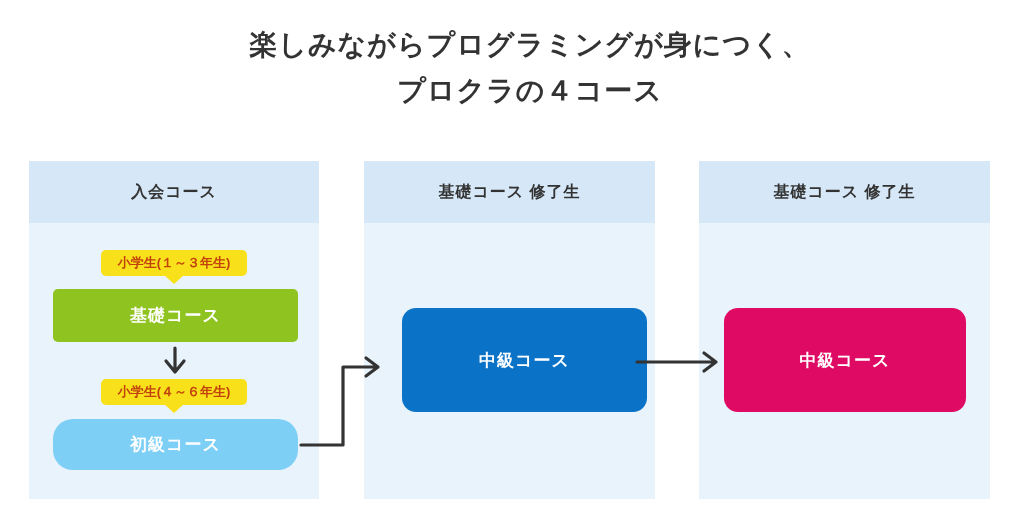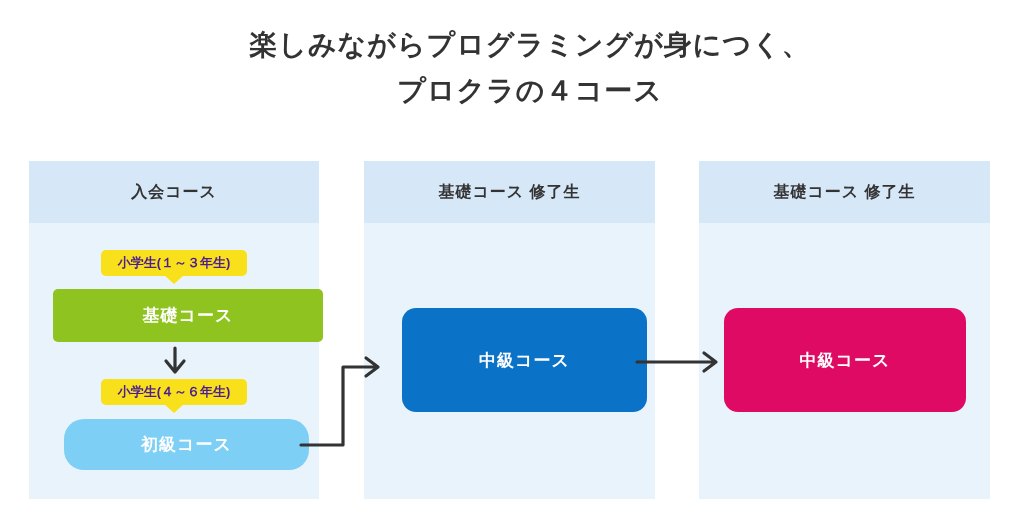--- a/index.html
+++ b/index.html
@@ -16,32 +16,32 @@
   .panel-2{left:364px;width:291px;}
   .panel-3{left:699px;width:291px;}
   .panel-header{
     position:absolute;top:0;left:0;right:0;height:62px;background:#d6e8f7;
     display:flex;align-items:center;justify-content:center;
     font-size:16px;letter-spacing:1px;color:#333333;
   }
   .badge{
     position:absolute;width:146px;height:26px;background:#f8e11a;border-radius:5px;
     display:flex;align-items:center;justify-content:center;
-    font-size:13px;color:#4c1d95;white-space:nowrap;
+    font-size:13px;color:#c2410c;white-space:nowrap;
   }
   .badge-tail{
     position:absolute;width:20px;height:9px;background:#f8e11a;
     clip-path:polygon(0 0,100% 0,50% 100%);
   }
   .course-box{
     position:absolute;display:flex;align-items:center;justify-content:center;
     color:#ffffff;font-size:17px;letter-spacing:1px;white-space:nowrap;
   }
-  .box-basic{left:53px;top:289px;width:270px;height:53px;border-radius:5px;background:#8fc31f;}
-  .box-beginner{left:64px;top:419px;width:245px;height:51px;border-radius:20px;background:#7dcff5;}
+  .box-basic{left:53px;top:289px;width:245px;height:53px;border-radius:5px;background:#8fc31f;}
+  .box-beginner{left:53px;top:419px;width:245px;height:51px;border-radius:20px;background:#7dcff5;}
   .box-intermediate{left:402px;top:308px;width:245px;height:104px;border-radius:14px;background:#0b73c7;}
   .box-advanced{left:724px;top:308px;width:242px;height:104px;border-radius:14px;background:#df0a64;}
   .arrow-layer{position:absolute;left:0;top:0;width:1024px;height:519px;pointer-events:none;}
 </style>
 </head>
 <body>
 
 <div class="canvas">
 
   <div class="title" style="color: rgb(51, 51, 51); padding-left: 18px;">

